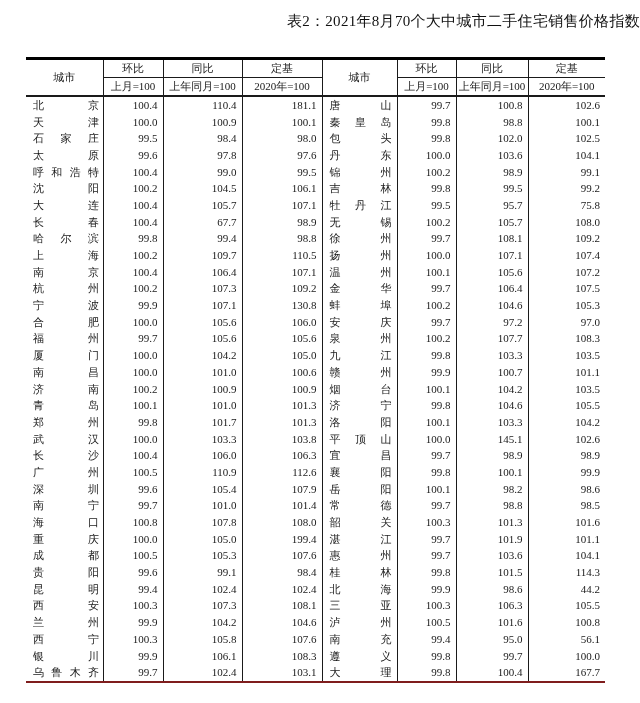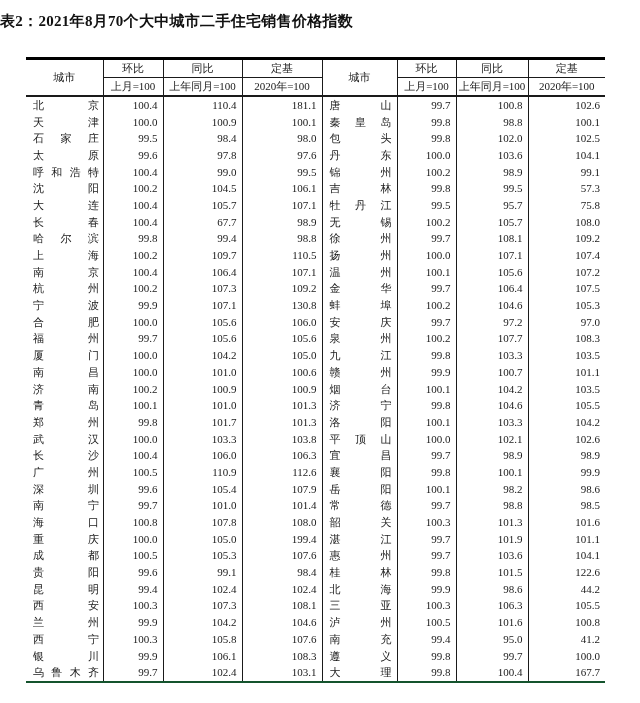--- a/index.html
+++ b/index.html
@@ -3,34 +3,34 @@
 <meta charset="utf-8">
 <style>
   html,body { margin:0; padding:0; }
   body {
     width:640px; height:703px; background:#ffffff;
     font-family:"Liberation Serif","DejaVu Serif",serif;
     color:#1a1a1a;
   }
   .page { position:relative; width:640px; height:703px; overflow:hidden; }
   .title {
-    margin:12px 8px 0 0;
-    text-align:left;
+    margin:12px 0 0 0;
+    text-align:right;
     font-size:15px;
-    font-weight:bold;
+    font-weight:normal;
     color:#111;
     letter-spacing:0.3px;
   }
   table.idx {
     border-collapse:collapse;
     table-layout:fixed;
     margin:26px 14px 0 26px;
     width:579px;
     border-top:3px solid #000;
-    border-bottom:2px solid #14532d;
+    border-bottom:2px solid #7f1d1d;
   }
   th, td { padding:0; font-weight:normal; color:#1a1a1a; }
   thead th { text-align:center; font-size:11px; }
   tr.h1 th { height:17px; }
   tr.h2 th { height:17px; font-size:11px; }
   .bl { border-left:1.5px solid #1a1a1a; }
   tr.h1 th.grp { border-bottom:1px solid #1a1a1a; }
   th.cityspan { border-bottom:2px solid #1a1a1a; }
   tr.h2 th { border-bottom:2px solid #1a1a1a; }
   tbody td { height:16.7px; font-size:11px; line-height:1; vertical-align:middle; }
@@ -169,21 +169,21 @@
             </span></td>
           <td class="num bl">100.2</td>
           <td class="num bl">104.5</td>
           <td class="num bl">106.1</td>
           <td class="city bl"><span class="nm w2">
               <span>吉</span>
               <span>林</span>
             </span></td>
           <td class="num bl">99.8</td>
           <td class="num bl">99.5</td>
-          <td class="num bl">57.3</td>
+          <td class="num bl">99.2</td>
         </tr>
         <tr>
           <td class="city "><span class="nm w1">
               <span>大</span>
               <span>连</span>
             </span></td>
           <td class="num bl">100.4</td>
           <td class="num bl">105.7</td>
           <td class="num bl">107.1</td>
           <td class="city bl"><span class="nm w2">
@@ -411,21 +411,21 @@
             </span></td>
           <td class="num bl">100.0</td>
           <td class="num bl">103.3</td>
           <td class="num bl">103.8</td>
           <td class="city bl"><span class="nm w2">
               <span>平</span>
               <span>顶</span>
               <span>山</span>
             </span></td>
           <td class="num bl">100.0</td>
-          <td class="num bl">102.1</td>
+          <td class="num bl">145.1</td>
           <td class="num bl">102.6</td>
         </tr>
         <tr>
           <td class="city "><span class="nm w1">
               <span>长</span>
               <span>沙</span>
             </span></td>
           <td class="num bl">100.4</td>
           <td class="num bl">106.0</td>
           <td class="num bl">106.3</td>
@@ -540,21 +540,21 @@
             </span></td>
           <td class="num bl">99.6</td>
           <td class="num bl">99.1</td>
           <td class="num bl">98.4</td>
           <td class="city bl"><span class="nm w2">
               <span>桂</span>
               <span>林</span>
             </span></td>
           <td class="num bl">99.8</td>
           <td class="num bl">101.5</td>
-          <td class="num bl">122.6</td>
+          <td class="num bl">114.3</td>
         </tr>
         <tr>
           <td class="city "><span class="nm w1">
               <span>昆</span>
               <span>明</span>
             </span></td>
           <td class="num bl">99.4</td>
           <td class="num bl">102.4</td>
           <td class="num bl">102.4</td>
           <td class="city bl"><span class="nm w2">
@@ -604,21 +604,21 @@
             </span></td>
           <td class="num bl">100.3</td>
           <td class="num bl">105.8</td>
           <td class="num bl">107.6</td>
           <td class="city bl"><span class="nm w2">
               <span>南</span>
               <span>充</span>
             </span></td>
           <td class="num bl">99.4</td>
           <td class="num bl">95.0</td>
-          <td class="num bl">41.2</td>
+          <td class="num bl">56.1</td>
         </tr>
         <tr>
           <td class="city "><span class="nm w1">
               <span>银</span>
               <span>川</span>
             </span></td>
           <td class="num bl">99.9</td>
           <td class="num bl">106.1</td>
           <td class="num bl">108.3</td>
           <td class="city bl"><span class="nm w2">

